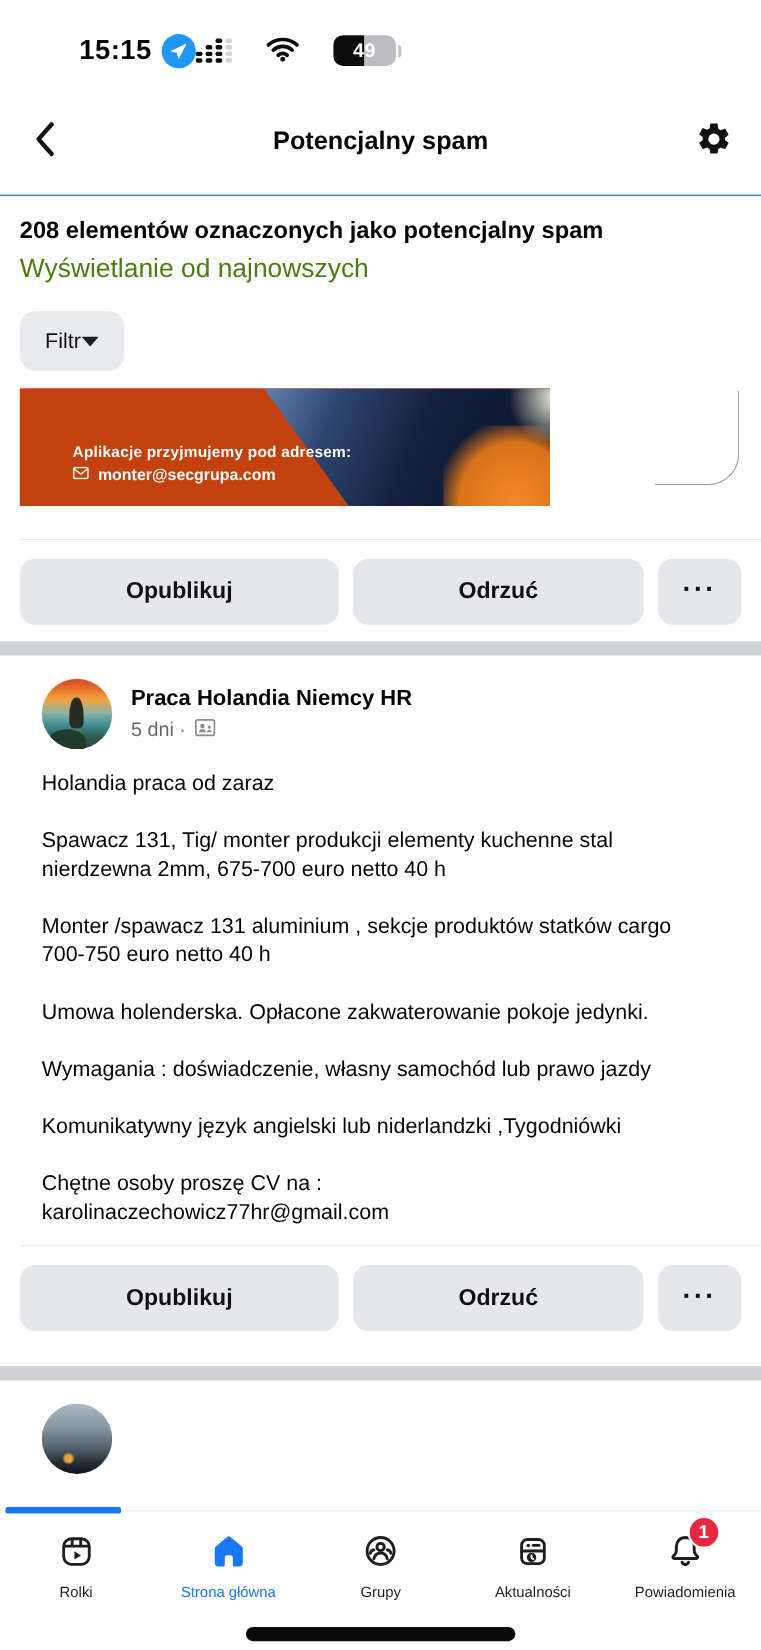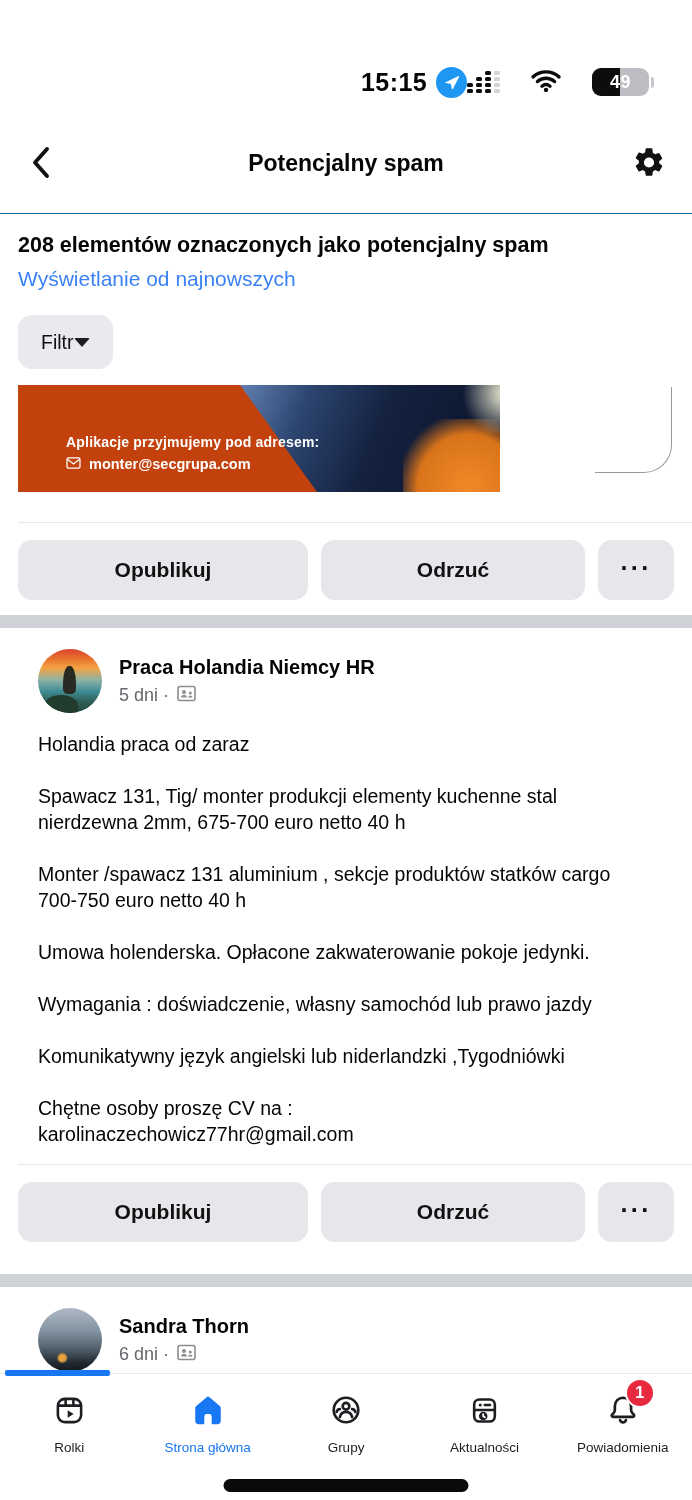--- a/index.html
+++ b/index.html
@@ -1,21 +1,21 @@
 <!DOCTYPE html>
 <html><head>
 <meta charset="utf-8">
 <style>
   html,body{margin:0;padding:0;background:#e9e9e9;}
   .phone{position:relative;width:692px;height:1500px;background:#fff;overflow:hidden;
          font-family:"Liberation Sans","DejaVu Sans",sans-serif;color:#050505;margin:0 auto;}
 
   
-  .status-bar{height:78px;display:flex;align-items:center;justify-content:flex-end;
-              padding:14px 38px 0 72px;box-sizing:border-box;margin-top:36px;}
+  .status-bar{height:78px;display:flex;align-items:center;justify-content:flex-start;
+              padding:14px 38px 0 72px;box-sizing:border-box;}
   .sb-left{display:flex;align-items:center;gap:9px;}
   .sb-time{font-size:25px;font-weight:700;letter-spacing:.4px;}
   .sb-nav-badge{width:31px;height:31px;border-radius:50%;background:#1f97f2;
                 display:flex;align-items:center;justify-content:center;}
   .sb-right{display:flex;align-items:center;gap:30px;}
   .cell{display:flex;align-items:flex-end;gap:3px;height:22px;}
   .cell .col{display:flex;flex-direction:column;gap:2px;}
   .cell .dot{width:6px;height:4px;border-radius:1.5px;background:#0c0c0c;}
   .cell .col.muted .dot{background:#d3d3d8;}
   .batt-group{display:flex;align-items:center;}
@@ -28,21 +28,21 @@
   
   .header{position:relative;height:99px;border-bottom:1px solid #0369a1;
           display:flex;align-items:center;}
   .back-btn{position:absolute;left:24px;top:50%;transform:translateY(-50%);background:none;border:none;padding:4px;}
   .header-title{flex:1;text-align:center;font-size:23px;font-weight:700;}
   .gear-btn{position:absolute;right:22px;top:50%;transform:translateY(-50%);background:none;border:none;padding:4px;}
 
   
   .summary{padding:19px 18px 0;}
   .summary-title{font-size:21.5px;font-weight:700;margin:0 0 9px;}
-  .summary-sub{font-size:21px;color:#3b82f6;margin:0;}
+  .summary-sub{font-size:24px;color:#4d7c0f;margin:0;}
   .filter-btn{margin-top:24px;display:inline-flex;align-items:center;background:#e9eaed;
               border:none;border-radius:14px;padding:0 23px;height:54px;font-size:19.5px;
               font-weight:500;color:#111;font-family:inherit;}
   .caret-down{width:0;height:0;border-left:8px solid transparent;border-right:8px solid transparent;
               border-top:9px solid #1c1e21;border-radius:2px;}
 
   
   .banner-wrap{position:relative;margin:16px 0 0 18px;height:107px;}
   .banner{position:relative;width:482px;height:107px;background:#c2410c;overflow:hidden;}
   .watermark{position:absolute;left:252px;top:-24px;font-size:90px;font-weight:800;color:transparent;
@@ -257,35 +257,20 @@
       <button class="btn btn-reject">Odrzuć</button>
       <button class="btn btn-more">···</button>
     </div>
   </div>
 
   <div class="divider divider-2"></div>
 
   <div>
     <div class="post-header">
       <div class="avatar avatar-harbor"></div>
-      <div>
-        <div class="post-author">Sandra Thorn</div>
-        <div class="post-meta">
-          <span>6 dni ·</span>
-          <span>
-            <svg width="19" height="17" viewBox="0 0 19 17">
-              <rect x="1" y="1.5" width="17" height="14" rx="2" fill="none" stroke="#8a8d91" stroke-width="1.6"></rect>
-              <circle cx="7" cy="7" r="2" fill="#8a8d91"></circle>
-              <path d="M3.8 12.6c.5-1.9 1.7-2.9 3.2-2.9s2.7 1 3.2 2.9z" fill="#8a8d91"></path>
-              <circle cx="13.3" cy="8" r="1.5" fill="#8a8d91"></circle>
-              <path d="M11 12.6c.4-1.4 1.2-2.2 2.3-2.2 1.1 0 1.9.8 2.3 2.2z" fill="#8a8d91"></path>
-            </svg>
-          </span>
-        </div>
-      </div>
     </div>
   </div>
 
   <div class="bottomnav">
     <div class="tab-indicator"></div>
     <div class="nav-items">
       <button class="nav-item">
         <span class="nav-icon">
           <svg width="31" height="31" viewBox="0 0 24 24" fill="none" stroke="#1c1e21" stroke-width="2" stroke-linecap="round" stroke-linejoin="round">
             <rect x="3" y="3" width="18" height="18" rx="5.5"></rect>

